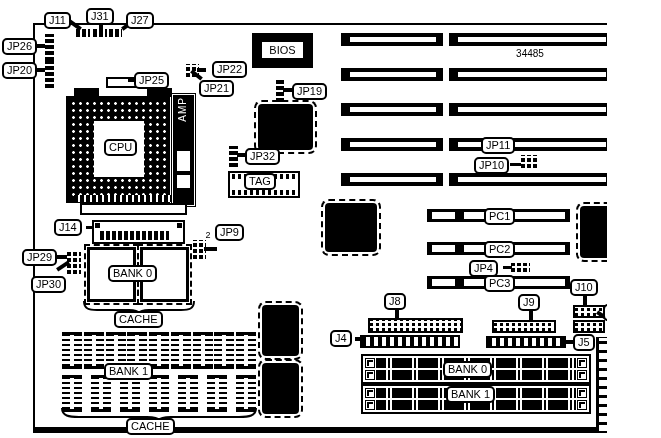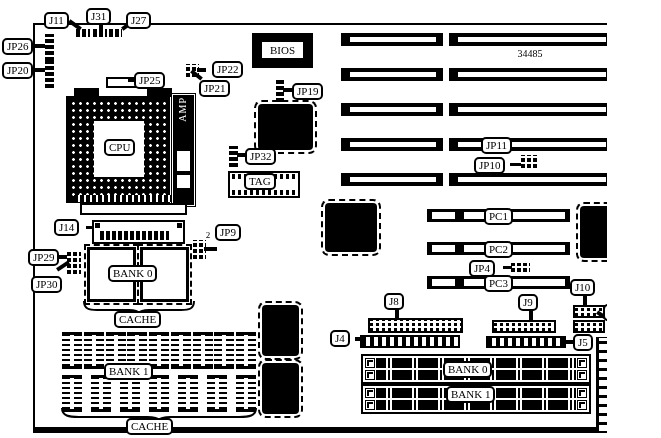--- a/index.html
+++ b/index.html
@@ -1,17 +1,17 @@
 <!DOCTYPE html>
 <html><head>
 <meta charset="utf-8">
 <style>
   html,body{margin:0;padding:0;background:#fff}
   #fig{position:relative;width:607px;height:438px;background:#fff;overflow:hidden;
-       font-family:Liberation Serif, serif;color:#000}
+       font-family:Liberation Sans, sans-serif;color:#000}
   .abs{position:absolute}
   .edge{position:absolute;background:#000;z-index:0}
   
   .co{position:absolute;background:#fff;border:2px solid #000;border-radius:5px;
       font-size:11px;line-height:13px;padding:0 3px;text-align:center;white-space:nowrap;z-index:6}
   .ld{position:absolute;background:#000;z-index:5}
   
   .isa{position:absolute;background:#000}
   .isa::after{content:"";position:absolute;left:9px;right:7px;top:4px;bottom:4px;background:#fff}
   
@@ -161,21 +161,21 @@
   <div class="abs" style="left:92px;top:220px;width:89px;height:20px;background:#fff;border:2px solid #000">
     <div class="hstripe" style="left:6px;right:14px;bottom:2px;height:9px;position:absolute"></div>
     <div class="abs" style="left:1px;top:1px;width:5px;height:5px;background:#000"></div>
     <div class="abs" style="right:1px;top:1px;width:5px;height:5px;background:#000"></div>
   </div>
   <div class="ld" style="left:86px;top:226px;width:8px;height:3px"></div>
   <div class="co" style="left:54px;top:219px">J14</div>
 
   <div class="pins" style="left:67px;top:251px;width:14px;height:23px"></div>
   <div class="ld" style="left:57px;top:255px;width:10px;height:4px"></div>
-  <div class="co" style="left:28px;top:249px">JP29</div>
+  <div class="co" style="left:22px;top:249px">JP29</div>
   <div class="ld" style="left:56px;top:264px;width:14px;height:4px;transform:rotate(-33deg)"></div>
   <div class="co" style="left:31px;top:276px">JP30</div>
 
   <div class="pins" style="left:193px;top:240px;width:13px;height:19px"></div>
   <div class="smalltext" style="left:204px;top:230px;width:8px;font-size:9px">2</div>
   <div class="ld" style="left:204px;top:247px;width:13px;height:4px"></div>
   <div class="co" style="left:215px;top:224px">JP9</div>
 
   <div class="plcc" style="left:87px;top:247px;width:43px;height:49px"></div>
   <div class="plcc" style="left:140px;top:247px;width:43px;height:49px"></div>

